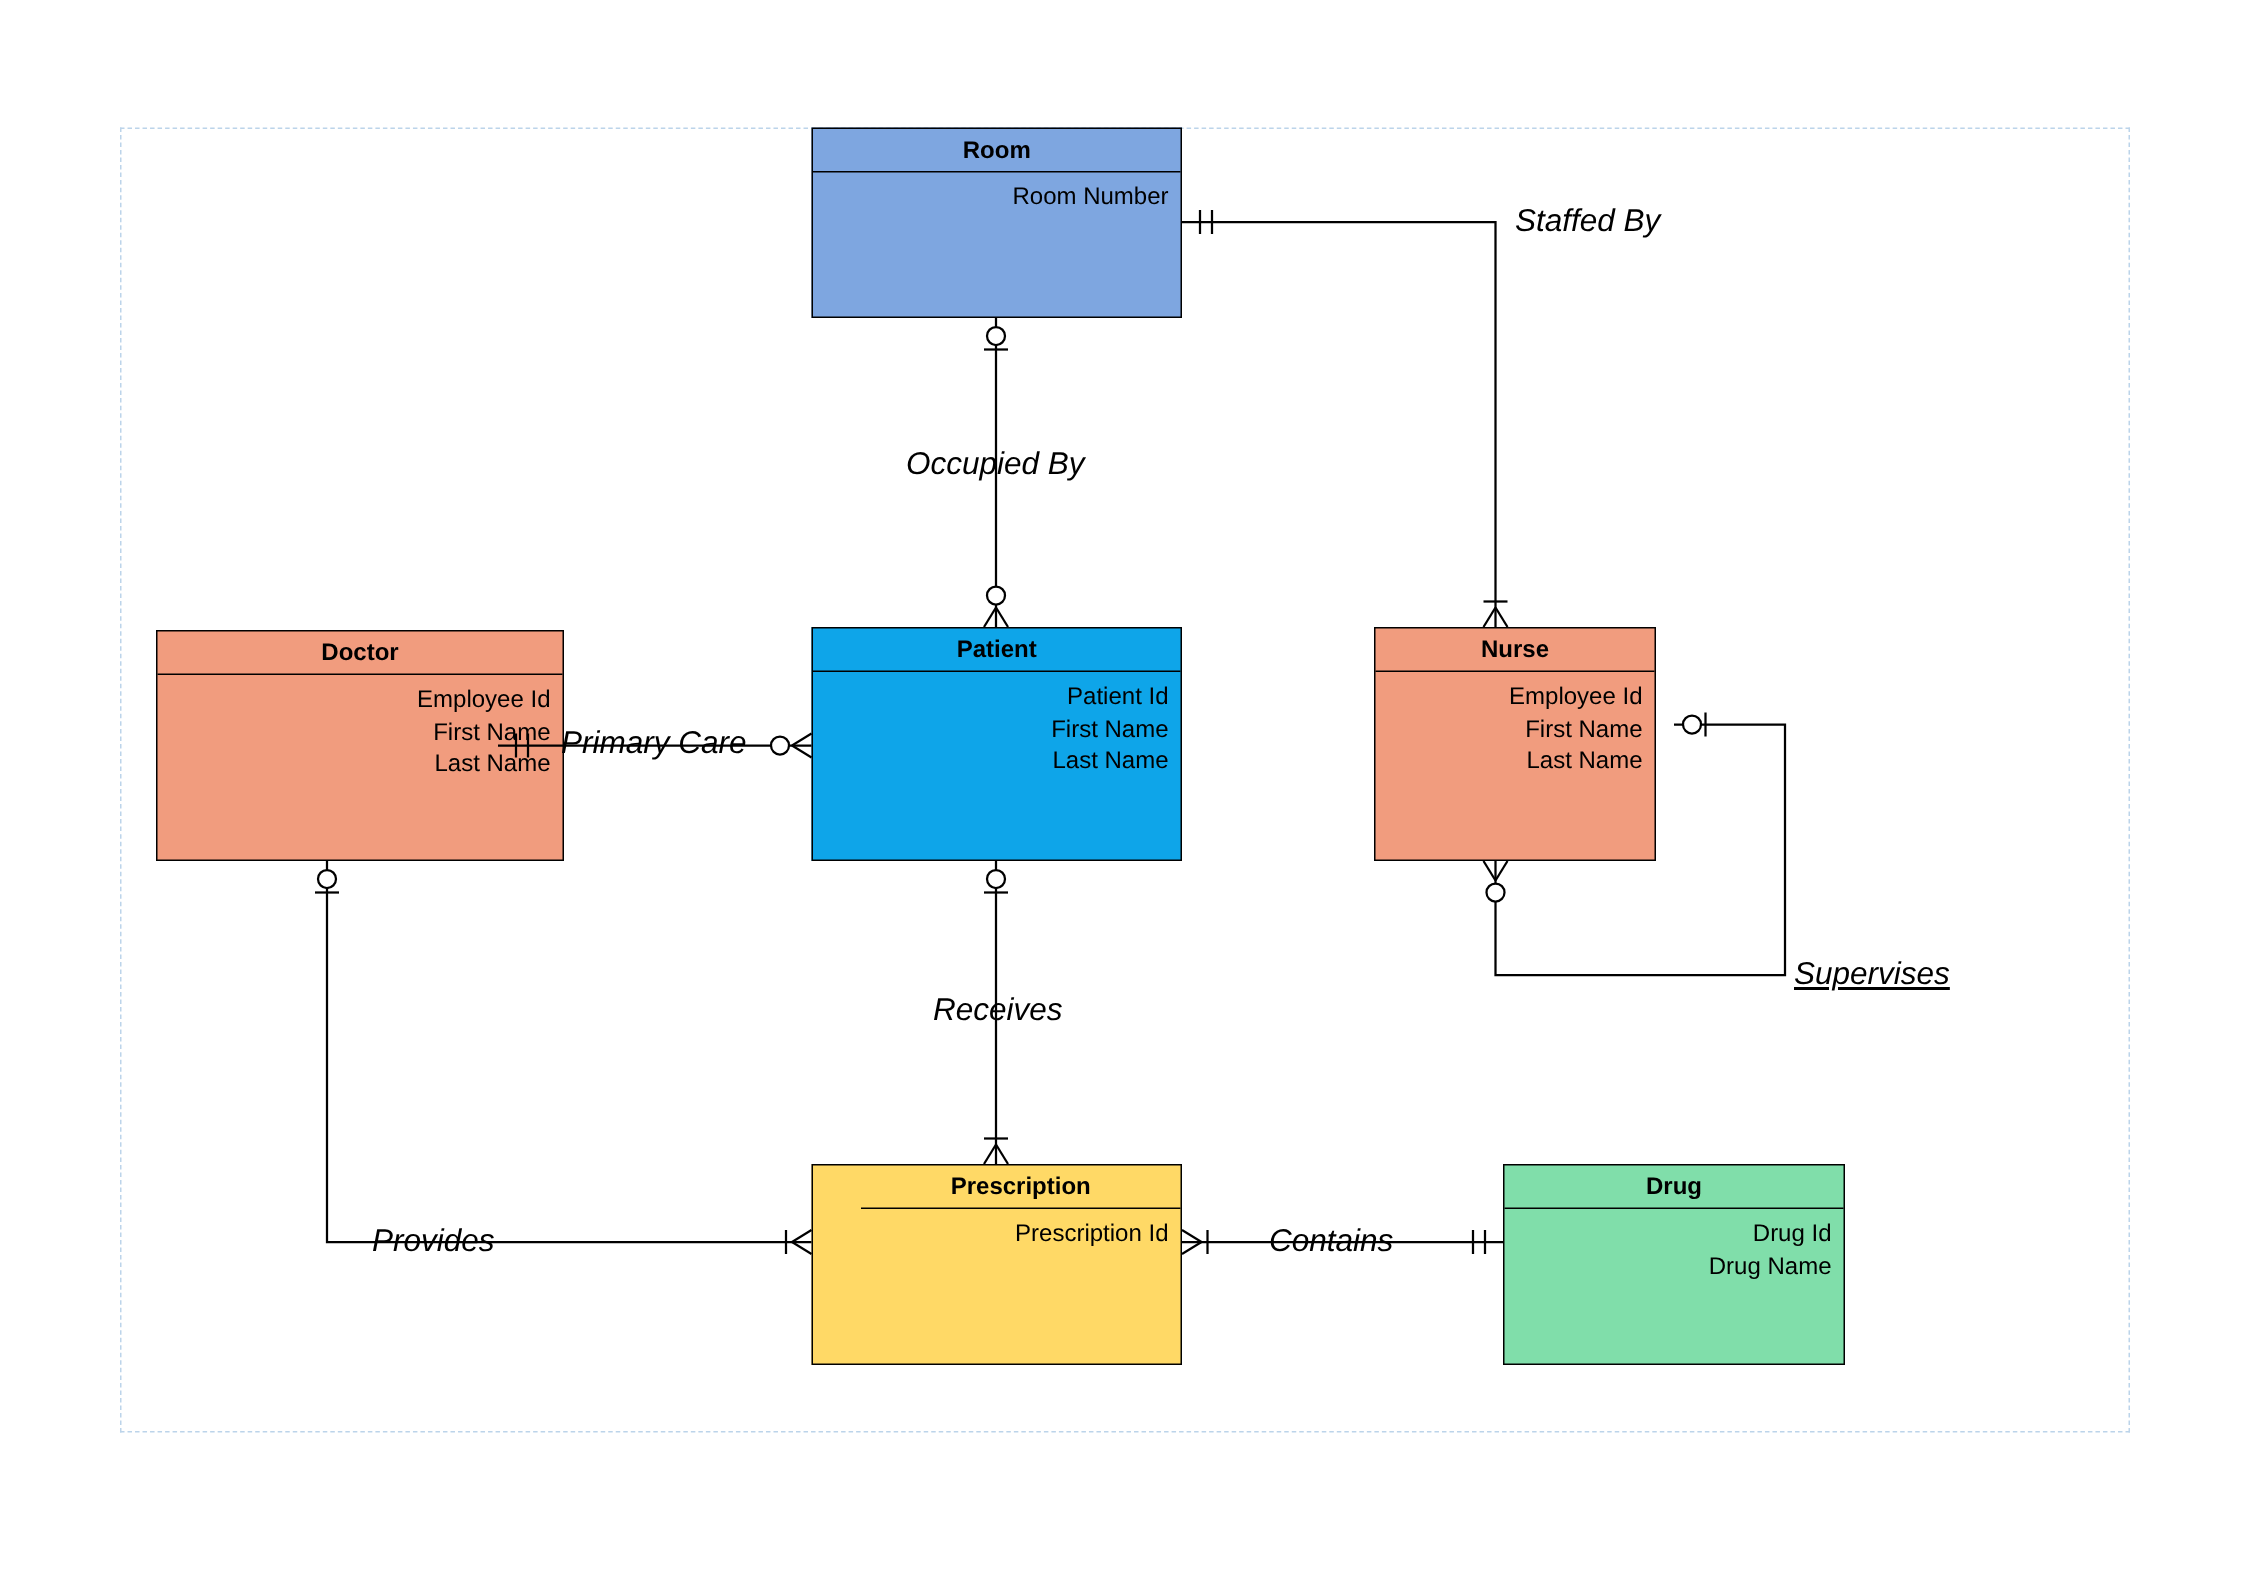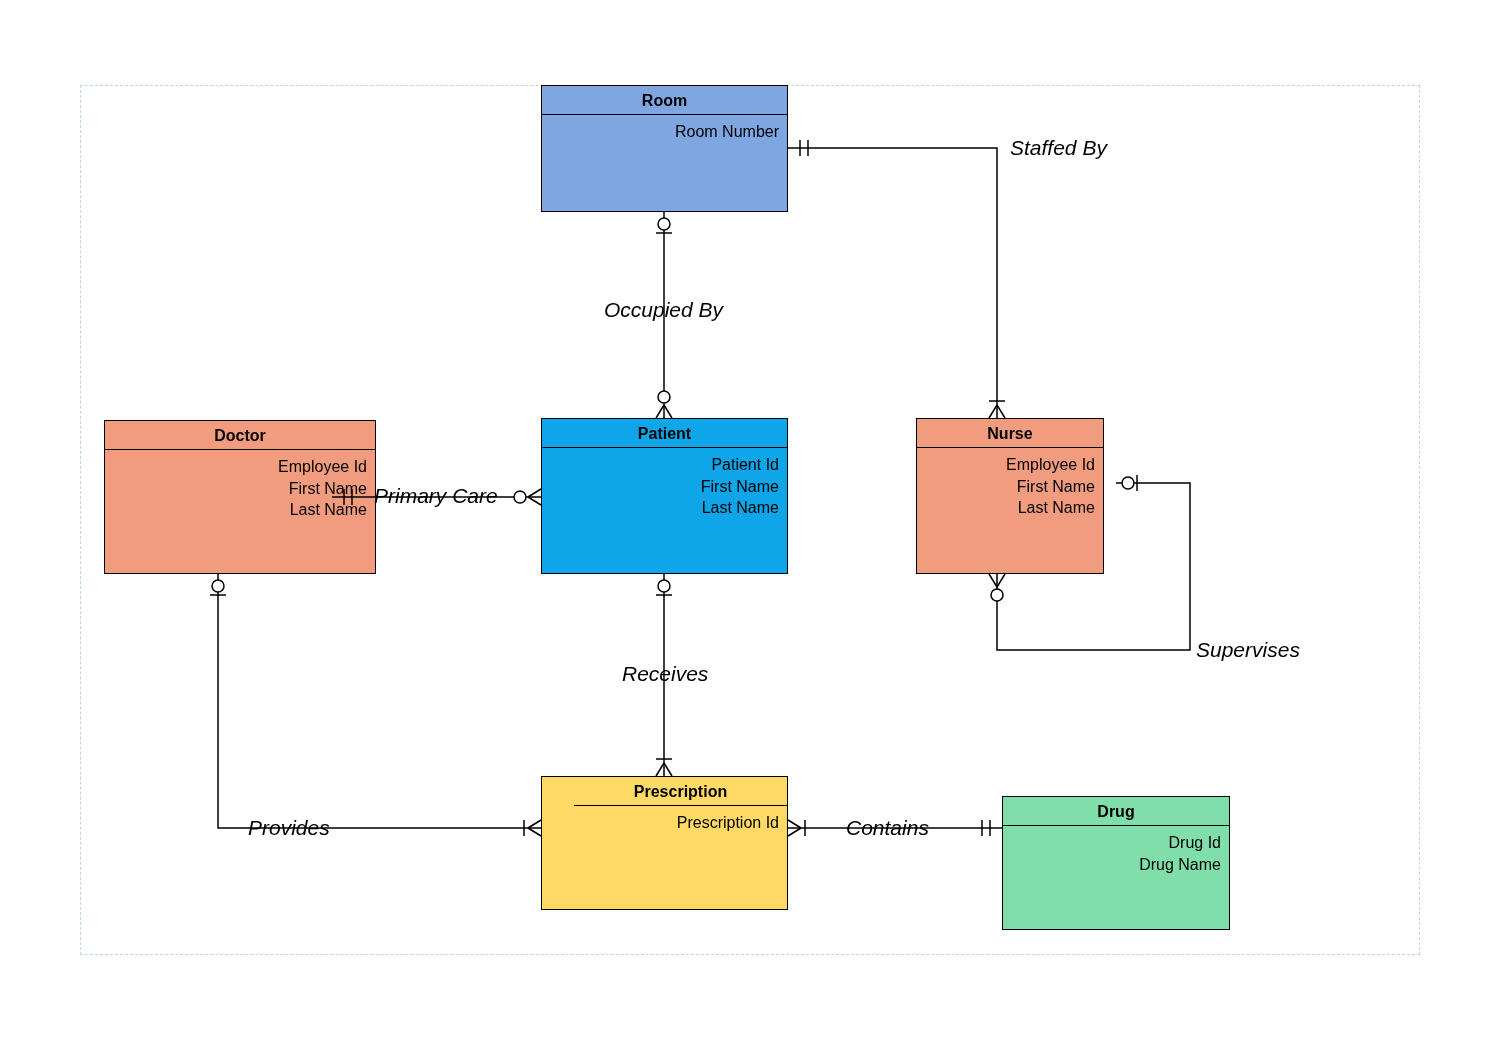--- a/index.html
+++ b/index.html
@@ -107,35 +107,35 @@
   </div>
 </div>
 
 <div class="entity" style="left:541px; top:776px; width:247px; height:134px; background:#ffd966;padding-left:32px;">
   <div class="title">Prescription</div>
   <div class="attrs">
     <div>Prescription Id</div>
   </div>
 </div>
 
-<div class="entity" style="left:1002px; top:776px; width:228px; height:134px; background:#80deaa;margin-top:20px;">
+<div class="entity" style="left:1002px; top:776px; width:228px; height:134px; background:#80deaa;">
   <div class="title">Drug</div>
   <div class="attrs">
     <div>Drug Id</div>
     <div>Drug Name</div>
   </div>
 </div>
 
 <div class="relLabel" style="left:1010px; top:136px;">Staffed By</div>
 <div class="relLabel" style="left:604px; top:298px;">Occupied By</div>
 <div class="relLabel" style="left:374px; top:484px;">Primary Care</div>
 <div class="relLabel" style="left:622px; top:662px;text-align:right;">Receives</div>
 <div class="relLabel" style="left:248px; top:816px;">Provides</div>
 <div class="relLabel" style="left:846px; top:816px;">Contains</div>
-<div class="relLabel" style="left:1196px; top:638px;">Supervises</div>
+<div class="relLabel" style="left:1196px; top:638px;text-decoration:underline;">Supervises</div>
 
 <svg class="connectors">
 
   <path d="M 788 148 L 997 148 L 997 418"></path>
 
   <line x1="800" y1="140" x2="800" y2="156"></line>
   <line x1="808" y1="140" x2="808" y2="156"></line>
 
   <line x1="989" y1="401" x2="1005" y2="401"></line>
   <line x1="989" y1="418" x2="997" y2="405"></line>

